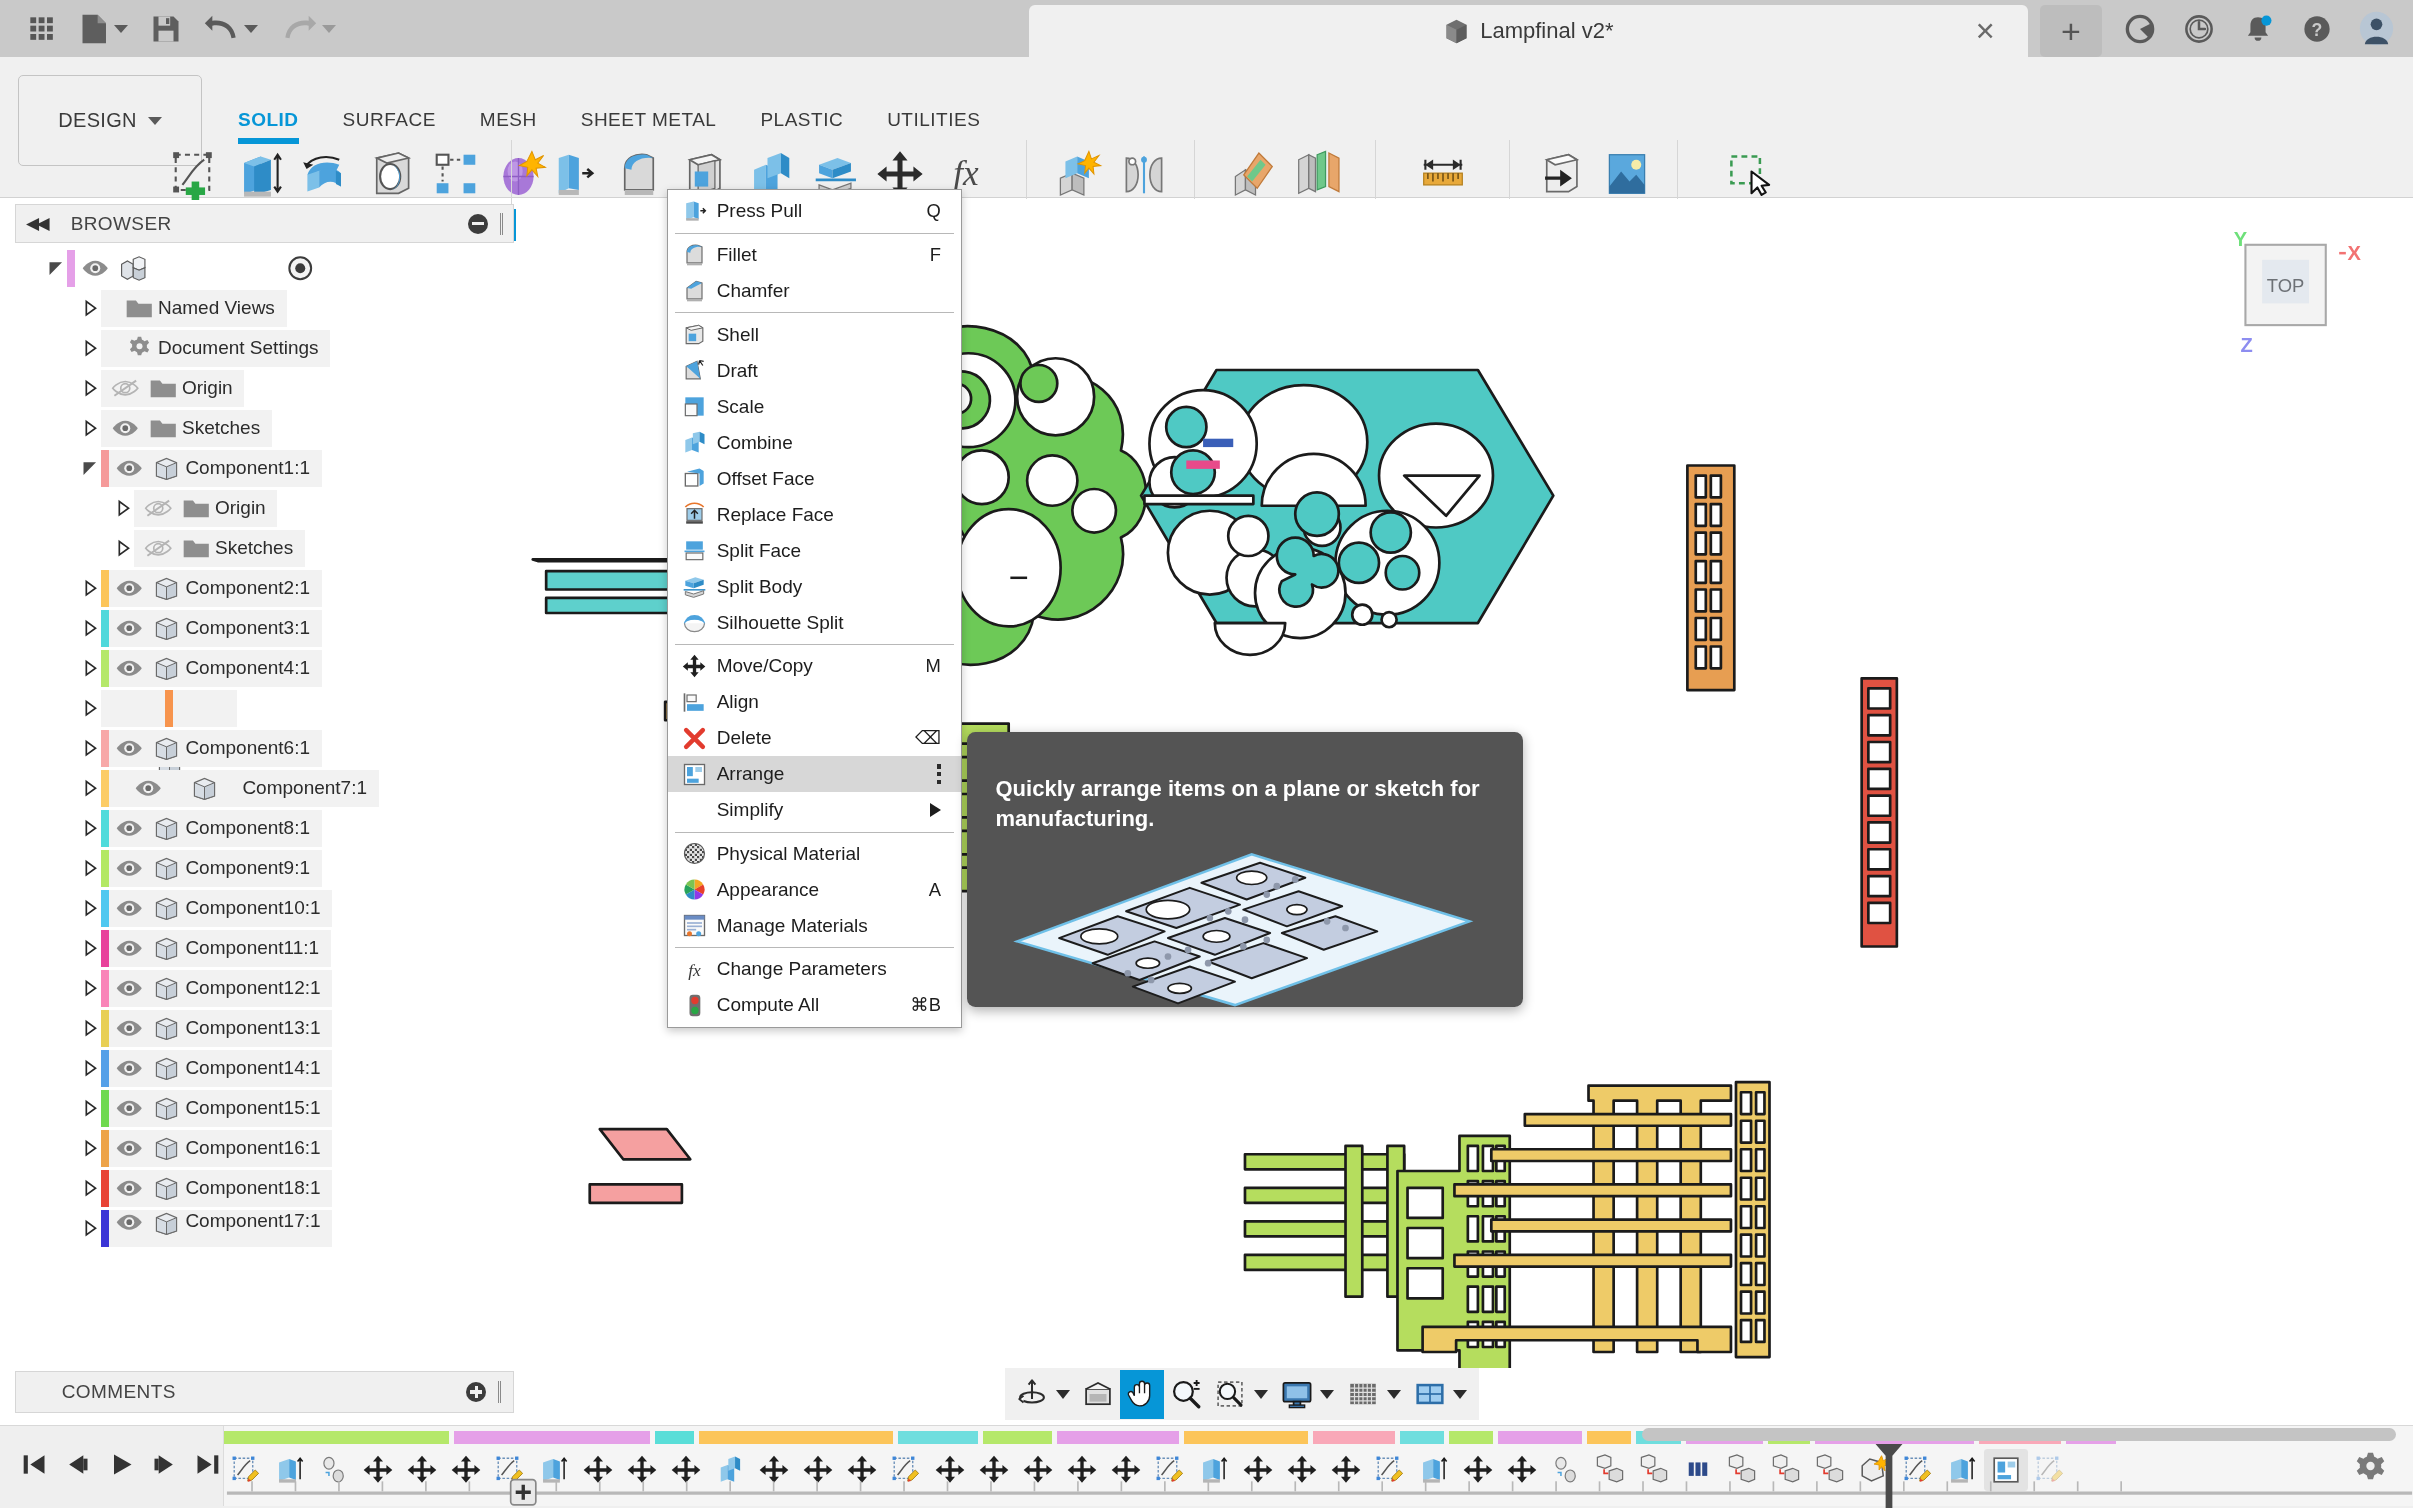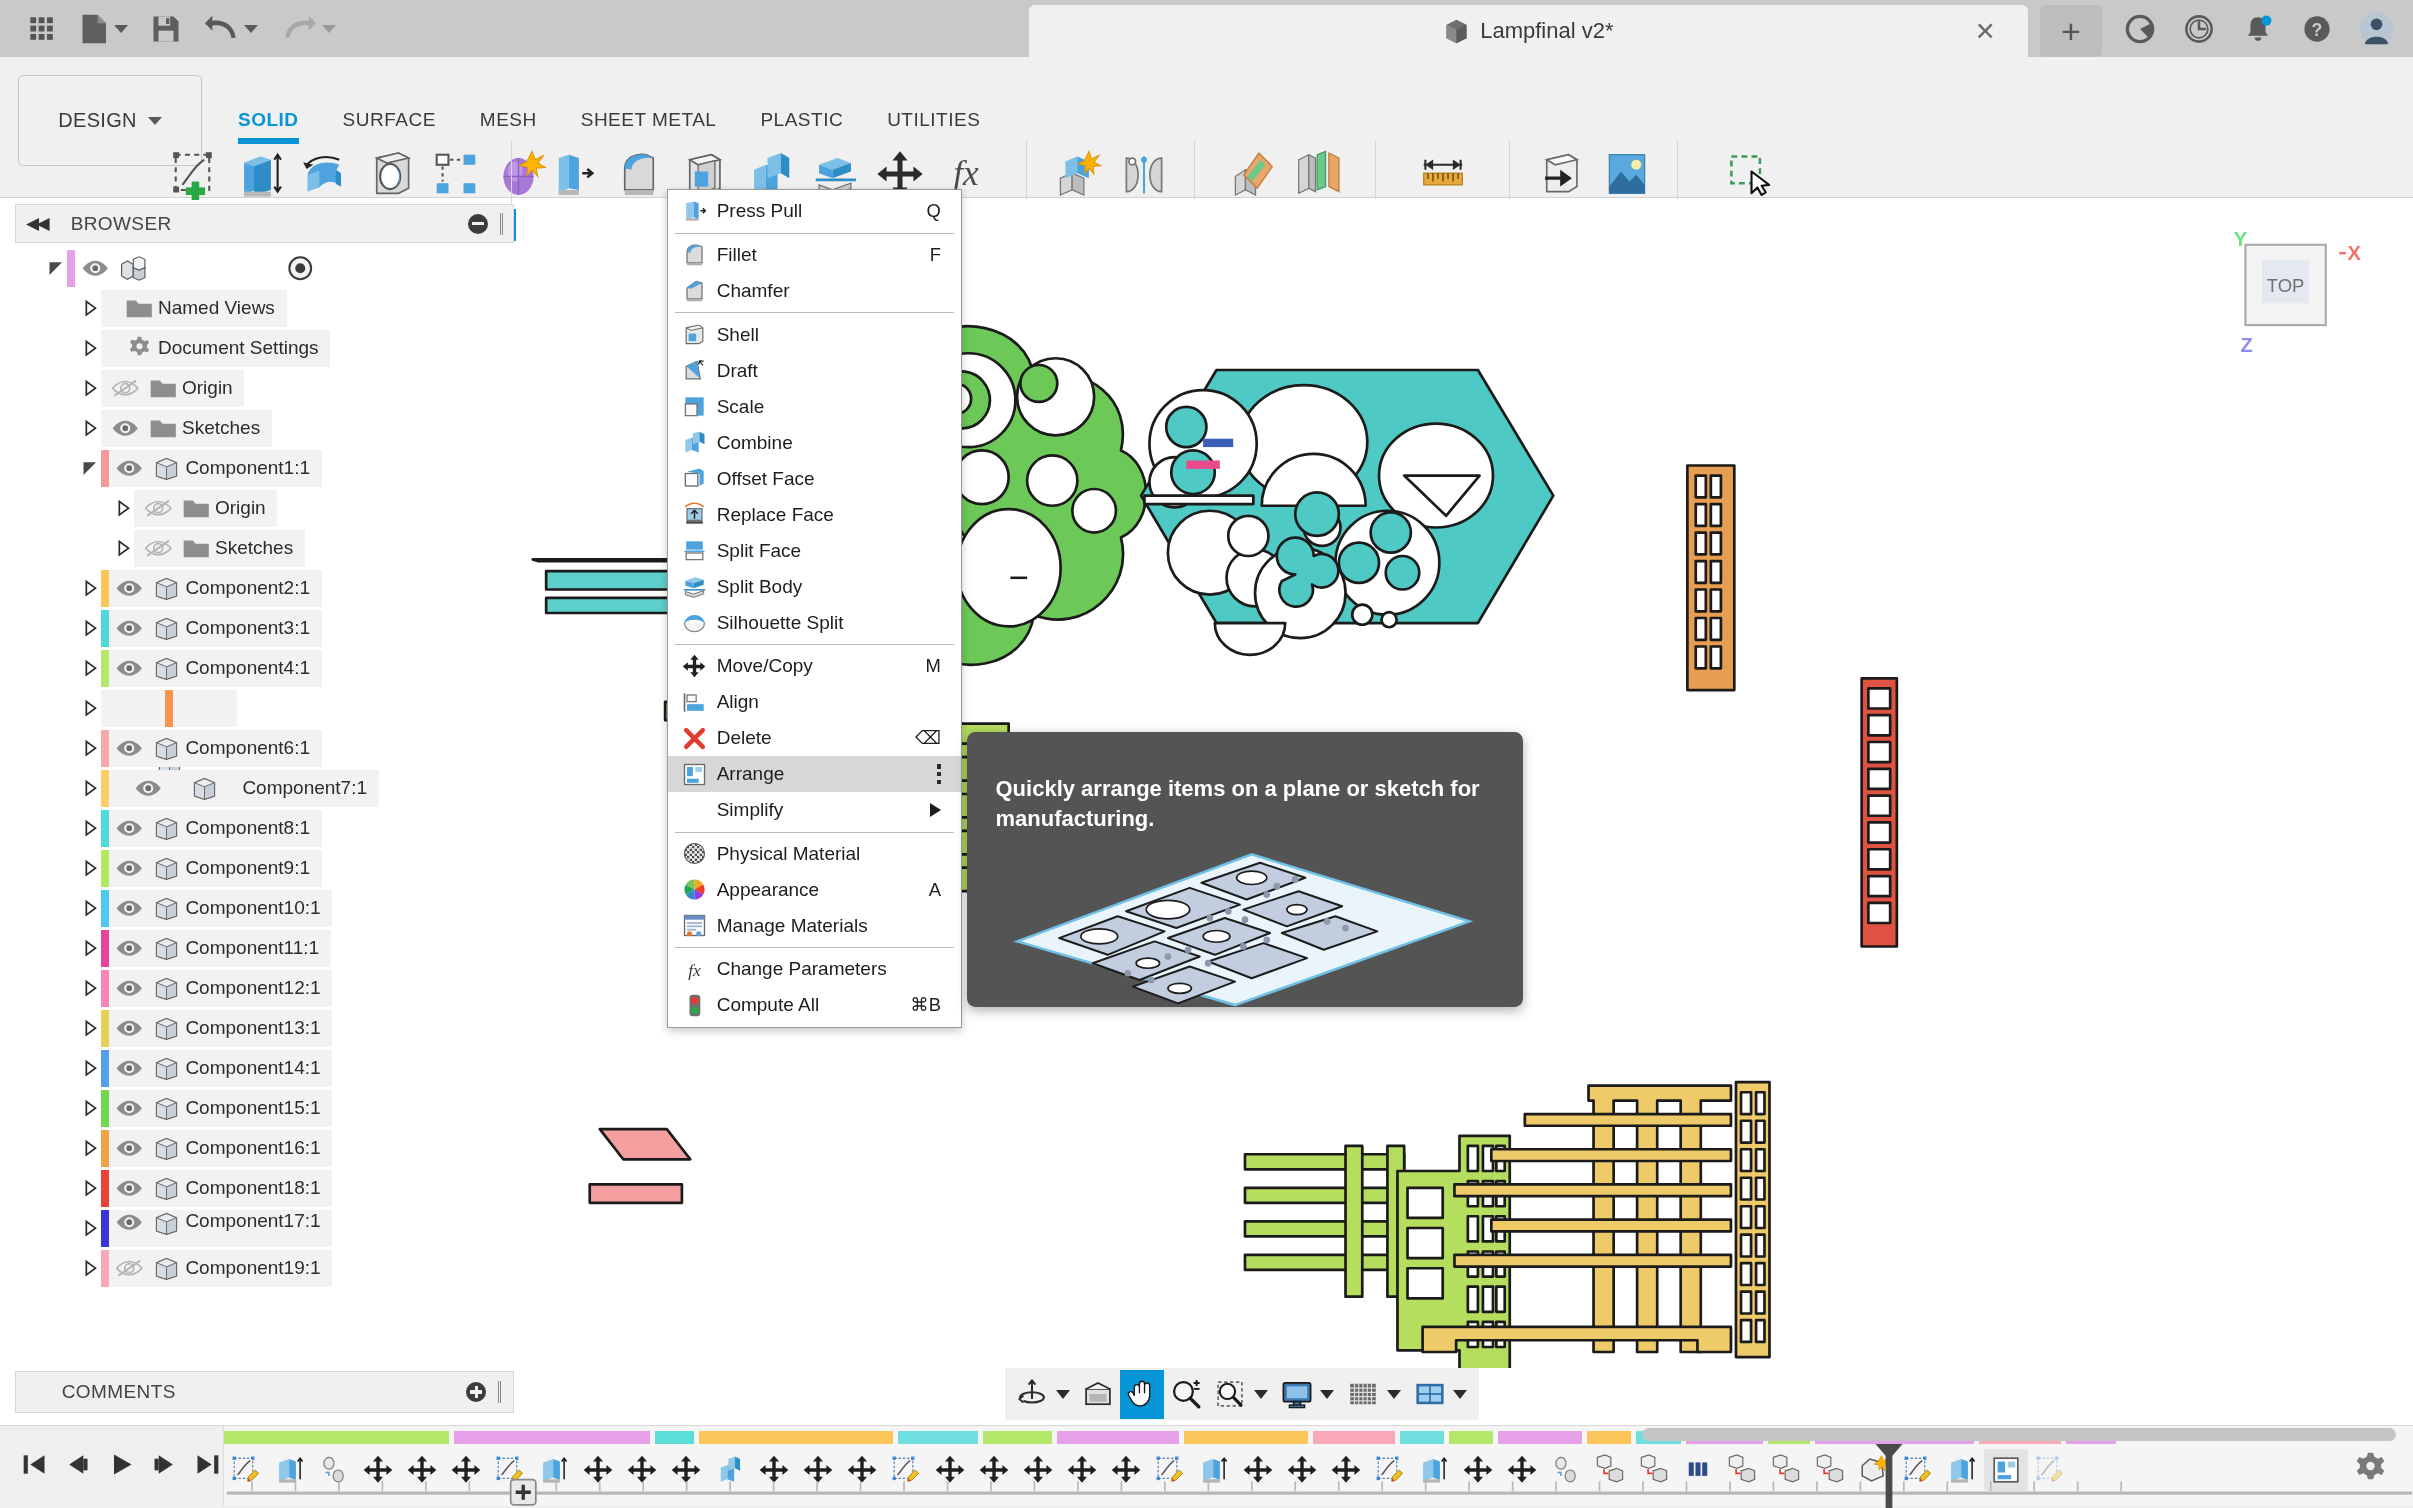--- a/index.html
+++ b/index.html
@@ -1161,45 +1161,20 @@
             </svg>
           </div>
           <div class="ticon-sm">
             <svg width="27" height="25" viewBox="0 0 32 30">
               <path d="M4 8 L16 3 L28 8 L28 24 L16 28 L4 24 Z" fill="#e9ecf0" stroke="#6a6a6a" stroke-width="1.6"></path>
               <path d="M4 8 L16 13 L16 28 L4 24 Z" fill="#d7dde4" stroke="#6a6a6a" stroke-width="1.2"></path>
               <path d="M16 13 L28 8 L28 24 L16 28 Z" fill="#c7cfd8" stroke="#6a6a6a" stroke-width="1.2"></path>
             </svg>
           </div>
           <span class="tlabel">Component17:1</span>
-        </div>
-      </div>
-      <div class="trow">
-        <div class="exp" style="margin-left: 64px;">
-          <svg width="17" height="18.4" viewBox="0 0 20 22">
-            <path d="M5 3 L16 11 L5 19 Z" fill="none" stroke="#2a2a2a" stroke-width="2"></path>
-          </svg>
-        </div>
-        <div style="display: flex; align-items: center; background: rgb(242, 242, 242); height: 37px;">
-          <div class="swatch" style="background: rgb(249, 168, 184);"></div>
-          <div class="eye">
-            <svg width="28.5" height="18.4" viewBox="0 0 34 22">
-              <path d="M17 3 C26 3 32 11 32 11 C32 11 26 19 17 19 C8 19 2 11 2 11 C2 11 8 3 17 3 Z" fill="none" stroke="#b4b4b4" stroke-width="2"></path>
-              <circle cx="17" cy="11" r="5.4" fill="none" stroke="#b4b4b4" stroke-width="2"></circle>
-              <path d="M4 20 L30 2" stroke="#b4b4b4" stroke-width="2.4"></path>
-            </svg>
-          </div>
-          <div class="ticon-sm">
-            <svg width="27" height="25" viewBox="0 0 32 30">
-              <path d="M4 8 L16 3 L28 8 L28 24 L16 28 L4 24 Z" fill="#e9ecf0" stroke="#6a6a6a" stroke-width="1.6"></path>
-              <path d="M4 8 L16 13 L16 28 L4 24 Z" fill="#d7dde4" stroke="#6a6a6a" stroke-width="1.2"></path>
-              <path d="M16 13 L28 8 L28 24 L16 28 Z" fill="#c7cfd8" stroke="#6a6a6a" stroke-width="1.2"></path>
-            </svg>
-          </div>
-          <span class="tlabel">Component19:1</span>
         </div>
       </div>
     </div>
 
   <div class="comments">
     <span class="lbl">COMMENTS</span>
     <div class="hdr-right">
       <div class="circ-btn plus"></div>
       <div class="grip"></div>
     </div>

